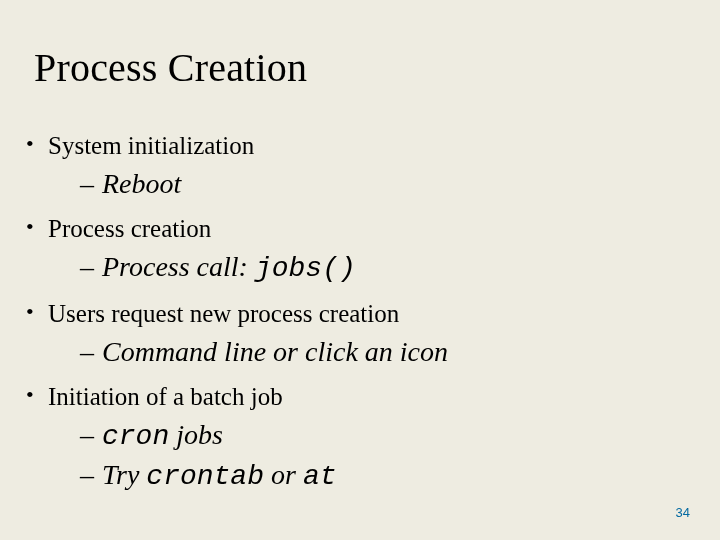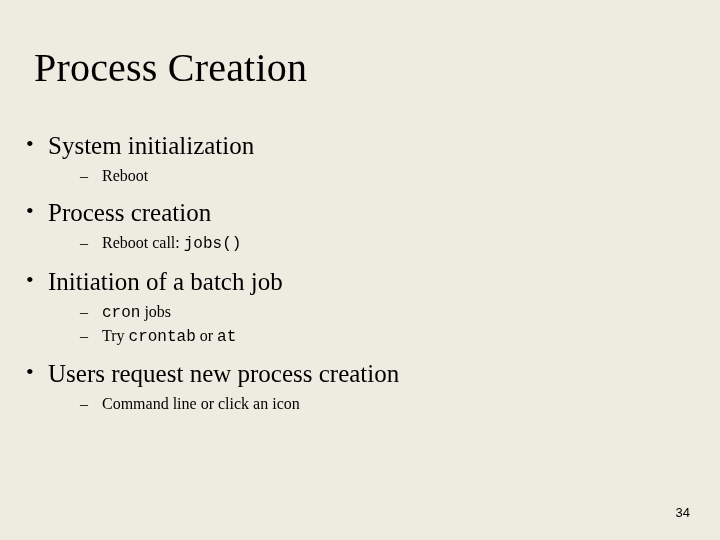--- a/index.html
+++ b/index.html
@@ -50,41 +50,42 @@
     left: 2px;
     top: 0;
     font-size: 22px;
   }
   ul.sub {
     list-style: none;
     margin: 4px 0 10px 0;
     padding: 0;
   }
   ul.sub > li {
-    font-size: 16px;
+    font-size: 28px;
     line-height: 1.35;
     padding-left: 54px;
     position: relative;
+    font-style: italic;
   }
   ul.sub > li::before {
     content: "–";
     position: absolute;
     left: 32px;
     top: 0;
   }
   .mono {
     font-family: "Courier New", Courier, monospace;
   }
   .pagenum {
     position: absolute;
     bottom: 20px;
     right: 30px;
     font-size: 13px;
     font-family: Arial, sans-serif;
-    color: #000000;
+    color: #0369a1;
   }
 </style>
 </head>
 <body>
 
 <div class="slide">
   <div class="title">Process Creation</div>
 
   <div class="content">
     <ul class="top">
@@ -95,43 +96,43 @@
           <li>
             <span>Reboot</span>
           </li>
         </ul>
       </li>
 
       <li>
         <span>Process creation</span>
         <ul class="sub">
           <li>
-            <span>Reboot call: </span><span class="mono">jobs()</span>
+            <span>Process call: </span><span class="mono">jobs()</span>
+          </li>
+        </ul>
+      </li>
+
+      <li>
+        <span>Users request new process creation</span>
+        <ul class="sub">
+          <li>
+            <span>Command line or click an icon</span>
           </li>
         </ul>
       </li>
 
       <li>
         <span>Initiation of a batch job</span>
         <ul class="sub">
           <li>
             <span class="mono">cron</span><span> jobs</span>
           </li>
           <li>
             <span>Try </span><span class="mono">crontab</span><span> or </span><span class="mono">at</span>
           </li>
         </ul>
       </li>
 
-      <li>
-        <span>Users request new process creation</span>
-        <ul class="sub">
-          <li>
-            <span>Command line or click an icon</span>
-          </li>
-        </ul>
-      </li>
-
     </ul>
   </div>
 
   <div class="pagenum">34</div>
 </div>
 
 </body></html>

